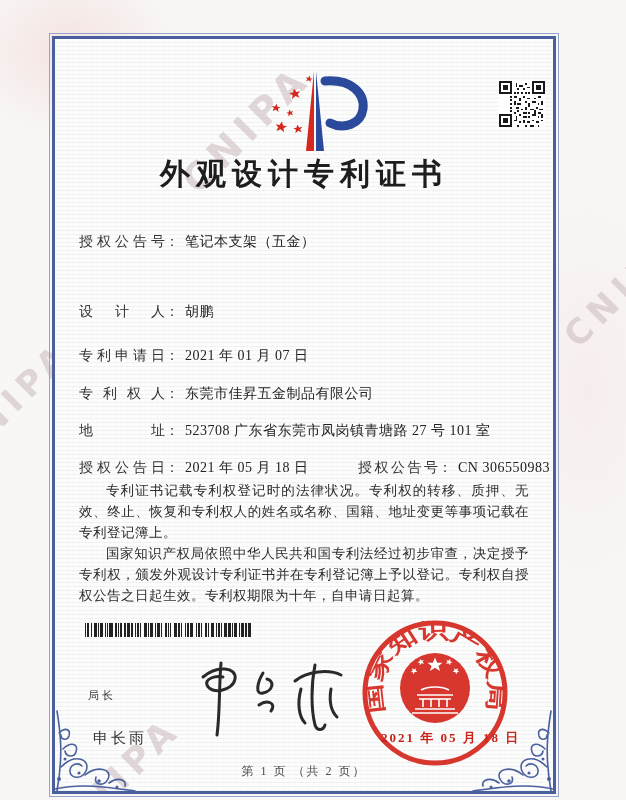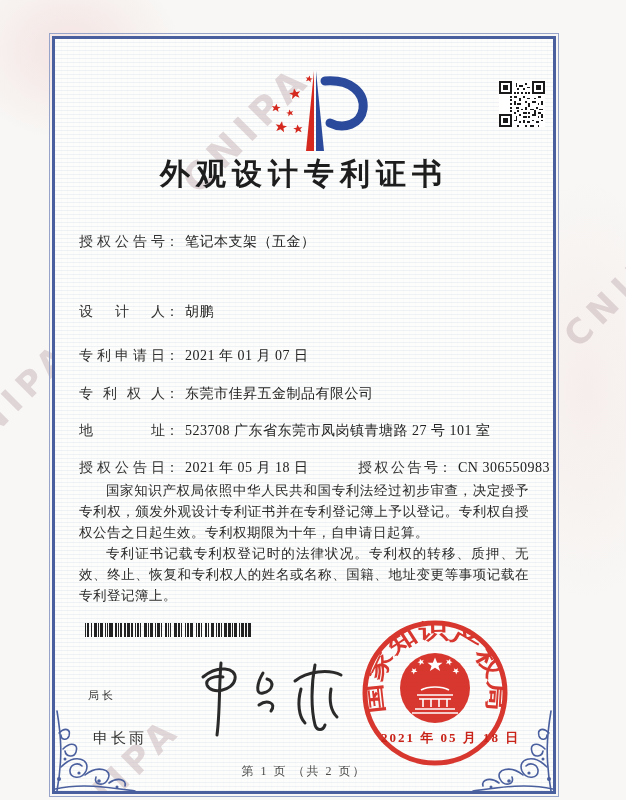--- a/index.html
+++ b/index.html
@@ -254,22 +254,22 @@
     <div class="row" style="top:419px;">
       <span>
         <span class="flabel">授权公告日</span><span class="fcolon">：</span><span class="fvalue">2021 年 05 月 18 日</span>
       </span>
       <span class="fgroup2">
         <span class="flabel">授权公告号</span><span class="fcolon">：</span><span class="fvalue">CN 306550983 S</span>
       </span>
     </div>
 
     <div class="bodytext">
+      <p>专利证书记载专利权登记时的法律状况。专利权的转移、质押、无效、终止、恢复和专利权人的姓名或名称、国籍、地址变更等事项记载在专利登记簿上。</p>
       <p>国家知识产权局依照中华人民共和国专利法经过初步审查，决定授予专利权，颁发外观设计专利证书并在专利登记簿上予以登记。专利权自授权公告之日起生效。专利权期限为十年，自申请日起算。</p>
-      <p>专利证书记载专利权登记时的法律状况。专利权的转移、质押、无效、终止、恢复和专利权人的姓名或名称、国籍、地址变更等事项记载在专利登记簿上。</p>
     </div>
 
     <svg class="barcode" viewBox="0 0 150 16" preserveAspectRatio="none" shape-rendering="crispEdges">
       <g fill="#222">
         <rect x="0" y="0" width="1" height="16"></rect>
           <rect x="2" y="0" width="2" height="16"></rect>
           <rect x="5" y="0" width="1" height="16"></rect>
           <rect x="8" y="0" width="3" height="16"></rect>
           <rect x="12" y="0" width="1" height="16"></rect>
           <rect x="14" y="0" width="2" height="16"></rect>

